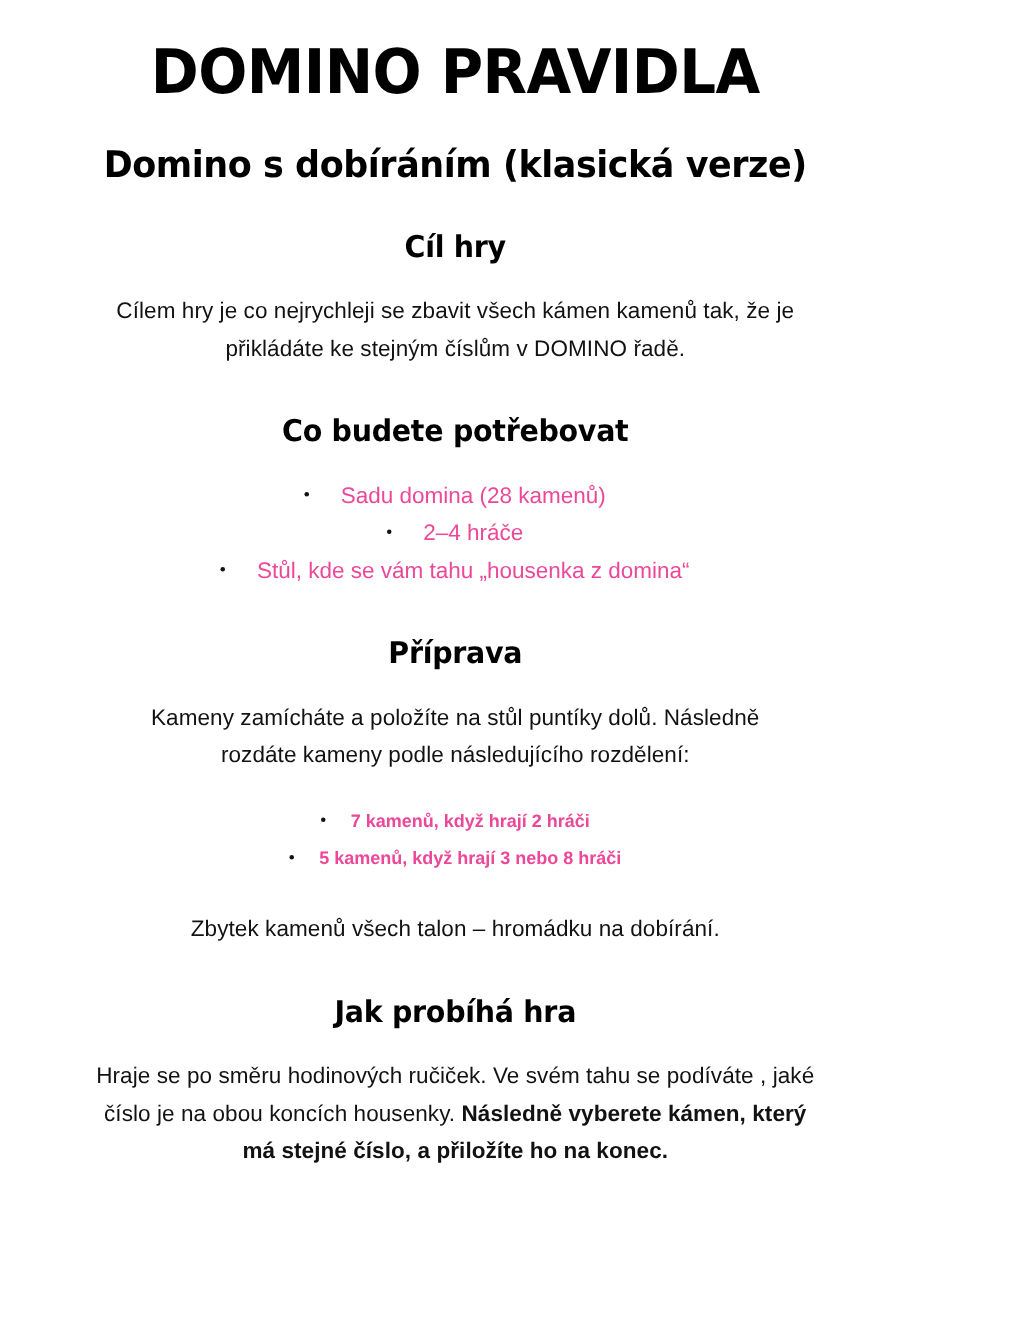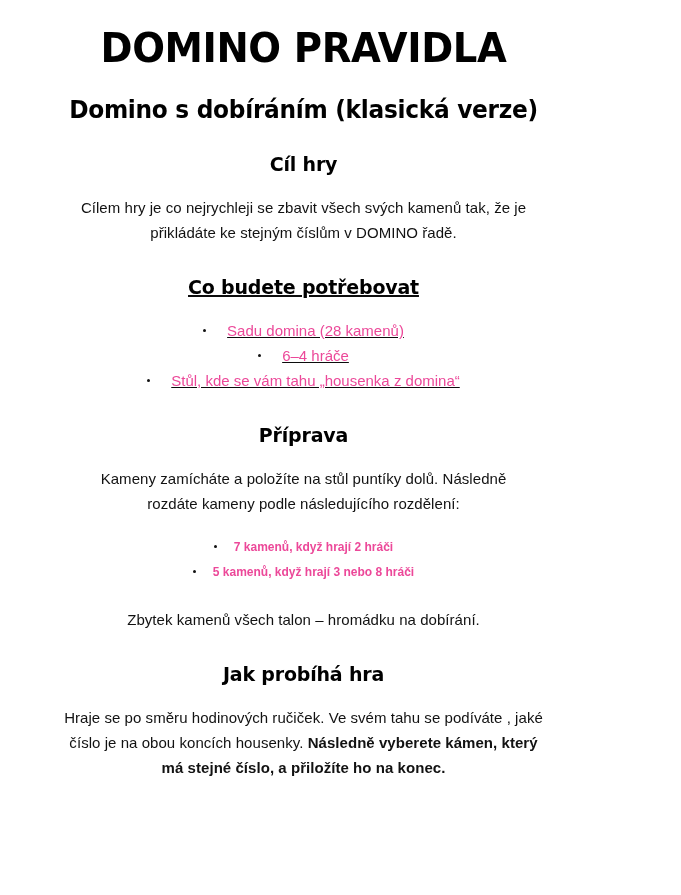--- a/index.html
+++ b/index.html
@@ -57,21 +57,21 @@
     letter-spacing: -0.2px;
     line-height: 1.15;
     color: #000000;
     margin: 0;
     white-space: nowrap;
     transform: scaleX(0.95);
   }
 
   
   .sec-gap-1  { padding-top: 29px; }   
-  .sec-gap-2  { padding-top: 31px; text-decoration: underline; }   
+  .sec-gap-2  { padding-top: 31px; }   
   .sec-gap-3  { padding-top: 31px; }   
   .sec-gap-4  { padding-top: 32px; }   
   .sec-gap-5  { padding-top: 31px; }   
 
   
   p.body {
     font-size: 15px;
     line-height: 25px;
     margin: 0;
     padding-top: 19px;
@@ -120,28 +120,28 @@
 <body>
 
 <div class="page">
 
   <h1 class="h-title">DOMINO PRAVIDLA</h1>
 
   <h2 class="h-sub">Domino s dobíráním (klasická verze)</h2>
 
   <div class="sec-gap-1">
     <h3 class="h-sec">Cíl hry</h3>
-    <p class="body narrow"><span>Cílem hry je co nejrychleji se zbavit všech svých kamenů tak, že je</span> <span>přikládáte ke stejným číslům v DOMINO řadě.</span></p>
+    <p class="body narrow"><span>Cílem hry je co nejrychleji se zbavit všech kámen kamenů tak, že je</span> <span>přikládáte ke stejným číslům v DOMINO řadě.</span></p>
   </div>
 
   <div class="sec-gap-2">
     <h3 class="h-sec">Co budete potřebovat</h3>
     <ul class="clist">
       <li><span class="bul"></span><span>Sadu domina (28 kamenů)</span></li>
-      <li><span class="bul"></span><span>6–4 hráče</span></li>
+      <li><span class="bul"></span><span>2–4 hráče</span></li>
       <li><span class="bul"></span><span>Stůl, kde se vám tahu „housenka z domina“</span></li>
     </ul>
   </div>
 
   <div class="sec-gap-3">
     <h3 class="h-sec">Příprava</h3>
     <p class="body narrow"><span>Kameny zamícháte a položíte na stůl puntíky dolů. Následně rozdáte</span> <span>kameny podle následujícího rozdělení:</span></p>
     <ul class="clist bold">
       <li><span class="bul"></span><span>7 kamenů, když hrají 2 hráči</span></li>
       <li><span class="bul"></span><span>5 kamenů, když hrají 3 nebo 8 hráči</span></li>

